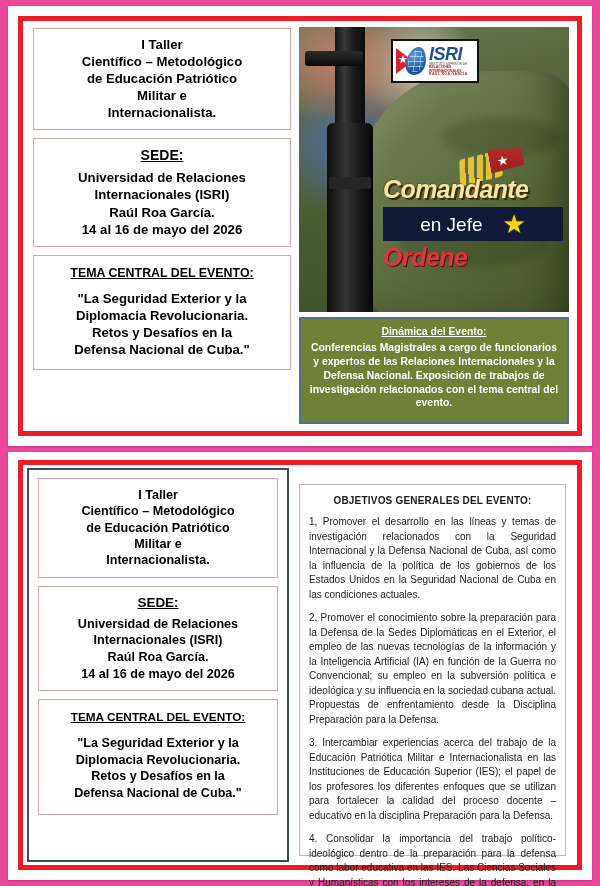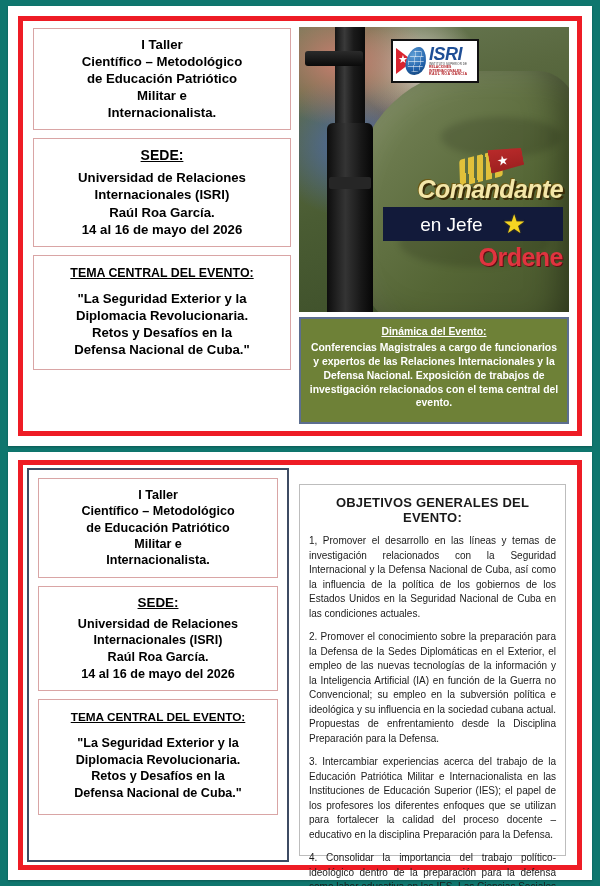--- a/index.html
+++ b/index.html
@@ -11,21 +11,21 @@
     height: 886px;
     background: #eeeeee;
     font-family: "Liberation Sans", sans-serif;
     overflow: hidden;
   }
 
   .page {
     width: 600px;
     height: 886px;
     position: relative;
-    background: #0f766e;
+    background: #ec4899;
     box-sizing: border-box;
   }
 
   
   .slide {
     position: absolute;
     background: #ffffff;
     box-sizing: border-box;
     box-shadow: 0 1px 2px rgba(0,0,0,0.25);
   }
@@ -243,21 +243,21 @@
   }
   #isri-logo .isri-sub3 {
     display:block; font-size: 3.6px; color:#b32025; font-weight:bold; letter-spacing:.3px;
   }
 
   
   #comandante-wrap {
     position: absolute;
     right: 6px; top: 150px;
     width: 180px;
-    text-align: right;
+    text-align: left;
   }
   #comandante {
     font-size: 25px;
     font-weight: bold;
     font-style: italic;
     color: #f4e6a8;
     letter-spacing: -0.6px;
     text-shadow: 2px 2px 0 #3a2d08, -1px -1px 0 #6d5a14;
     line-height: 1;
   }
@@ -279,20 +279,21 @@
   #star {
     color: #f5d522;
     font-size: 26px;
     line-height: 1;
     text-shadow: 0 0 2px #7a6400;
   }
   #ordene {
     margin-top: 4px;
     font-size: 25px;
     font-weight: bold;
+    font-style: italic;
     color: #e0343f;
     letter-spacing: -0.5px;
     text-shadow: 1px 1px 0 #5c0d12;
     line-height: 1;
   }
 
   
   #dinamica {
     margin-top: 5px;
     flex: 1;
@@ -356,21 +357,21 @@
     border: 1px solid #bdbdbd;
     background: #ffffff;
     box-sizing: border-box;
     height: 100%;
     padding: 10px 9px 8px;
     color: #1a1a1a;
   }
   #objetivos .obj-title {
     text-align: center;
     font-weight: bold;
-    font-size: 13px;
+    font-size: 10px;
     letter-spacing: 0.2px;
     margin-bottom: 9px;
   }
   #objetivos p {
     margin: 0 0 9px 0;
     font-size: 10px;
     line-height: 1.45;
     text-align: justify;
   }
   #objetivos p:last-child { margin-bottom: 0; }

